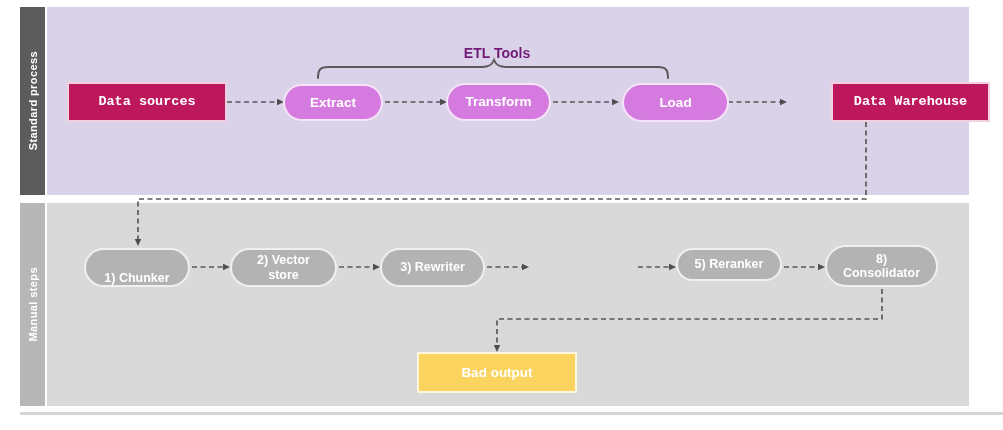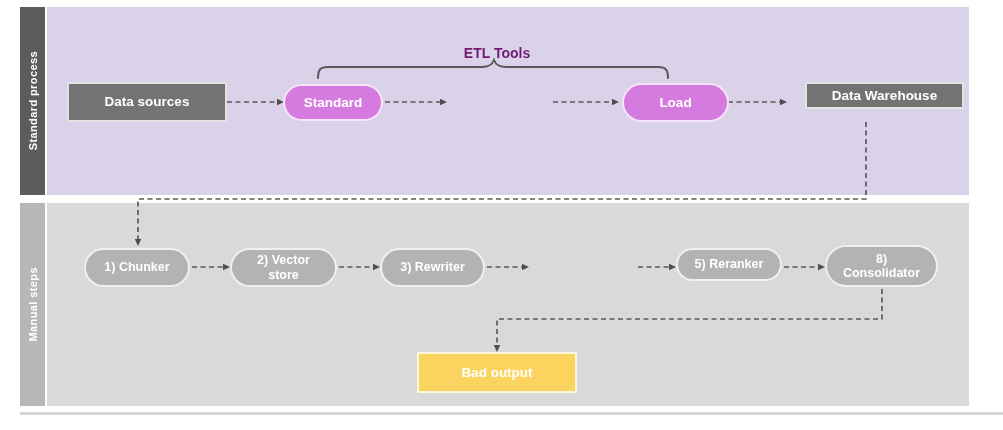--- a/index.html
+++ b/index.html
@@ -23,28 +23,28 @@
   
   .node{
     position:absolute;box-sizing:border-box;display:flex;align-items:center;justify-content:center;
     text-align:center;color:#ffffff;font-weight:bold;line-height:1.15;
     border:2px solid rgba(255,255,255,0.8);
   }
   .rect{border-radius:1px;font-size:13.5px;white-space:nowrap;}
   .pill{border-radius:999px;}
   .pill.etl{background:#d57be0;font-size:13.5px;white-space:nowrap;}
   .pill.step{background:#b3b3b3;font-size:12.5px;padding:0 10px;}
-  .gray-box{background:#737373;}
+  .gray-box{background:#be185d;font-family:Liberation Mono, monospace;}
   .yellow-box{background:#fbd35f;}
   #n-data-sources{left:67px;top:82px;width:160px;height:40px;}
   #n-extract{left:283px;top:84px;width:100px;height:37px;}
   #n-transform{left:446px;top:83px;width:105px;height:38px;}
   #n-load{left:622px;top:83px;width:107px;height:39px;}
-  #n-data-warehouse{left:805px;top:82px;width:159px;height:27px;}
-  #n-chunker{left:84px;top:248px;width:106px;height:39px;}
+  #n-data-warehouse{left:831px;top:82px;width:159px;height:40px;}
+  #n-chunker{left:84px;top:248px;width:106px;height:39px;align-items:flex-end;}
   #n-vector-store{left:230px;top:248px;width:107px;height:39px;align-items:center;}
   #n-rewriter{left:380px;top:248px;width:105px;height:39px;text-align:center;}
   #n-retriever{left:529px;top:248px;width:107px;height:39px;}
   #n-reranker{left:676px;top:248px;width:106px;height:33px;}
   #n-consolidator{left:825px;top:245px;width:113px;height:42px;}
   #n-bad-output{left:417px;top:352px;width:160px;height:41px;}
   
   .etl-label{
     position:absolute;left:430px;top:45px;width:134px;text-align:center;
     color:#701a75;font-weight:bold;font-size:14px;
@@ -89,21 +89,24 @@
       <path d="M784,267 H818" marker-end="url(#arrow)"></path>
       <path d="M882,289 V319 H497 V345" marker-end="url(#arrow)"></path>
     </g>
     <path d="M318,78 C318,70 320,67 328,67 L482,67 C489,67 492,65 494,60 C496,65 499,67 506,67 L658,67 C666,67 668,70 668,78" fill="none" stroke="#595959" stroke-width="2" stroke-linecap="round"></path>
   </svg>
 
   <div id="n-data-sources" class="node rect gray-box">
     <span>Data sources</span>
   </div>
   <div id="n-extract" class="node pill etl">
-    <span>Standard</span>
+    <span>Extract</span>
+  </div>
+  <div id="n-transform" class="node pill etl">
+    <span>Transform</span>
   </div>
   <div id="n-load" class="node pill etl">
     <span>Load</span>
   </div>
   <div id="n-data-warehouse" class="node rect gray-box">
     <span>Data Warehouse</span>
   </div>
 
   <div id="n-chunker" class="node pill step">
     <span>1) Chunker</span>

